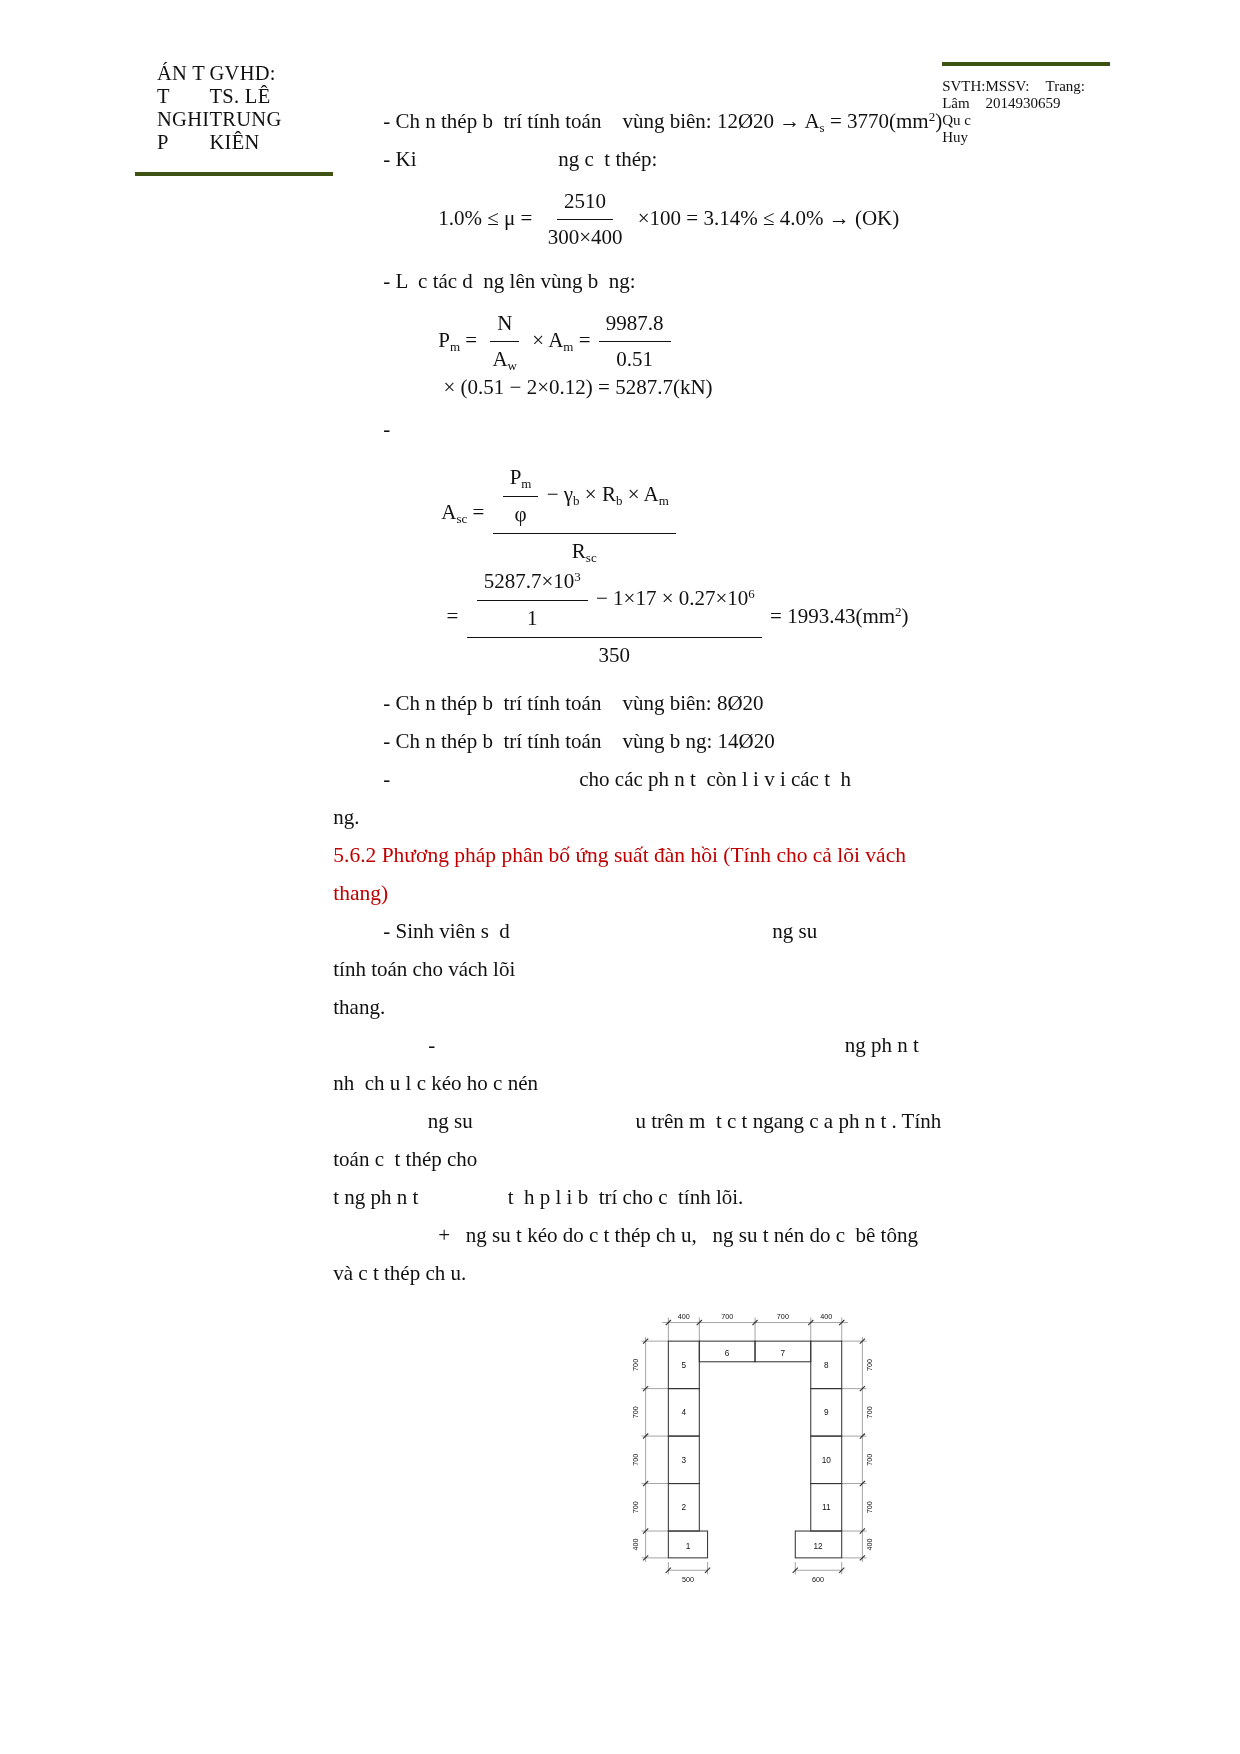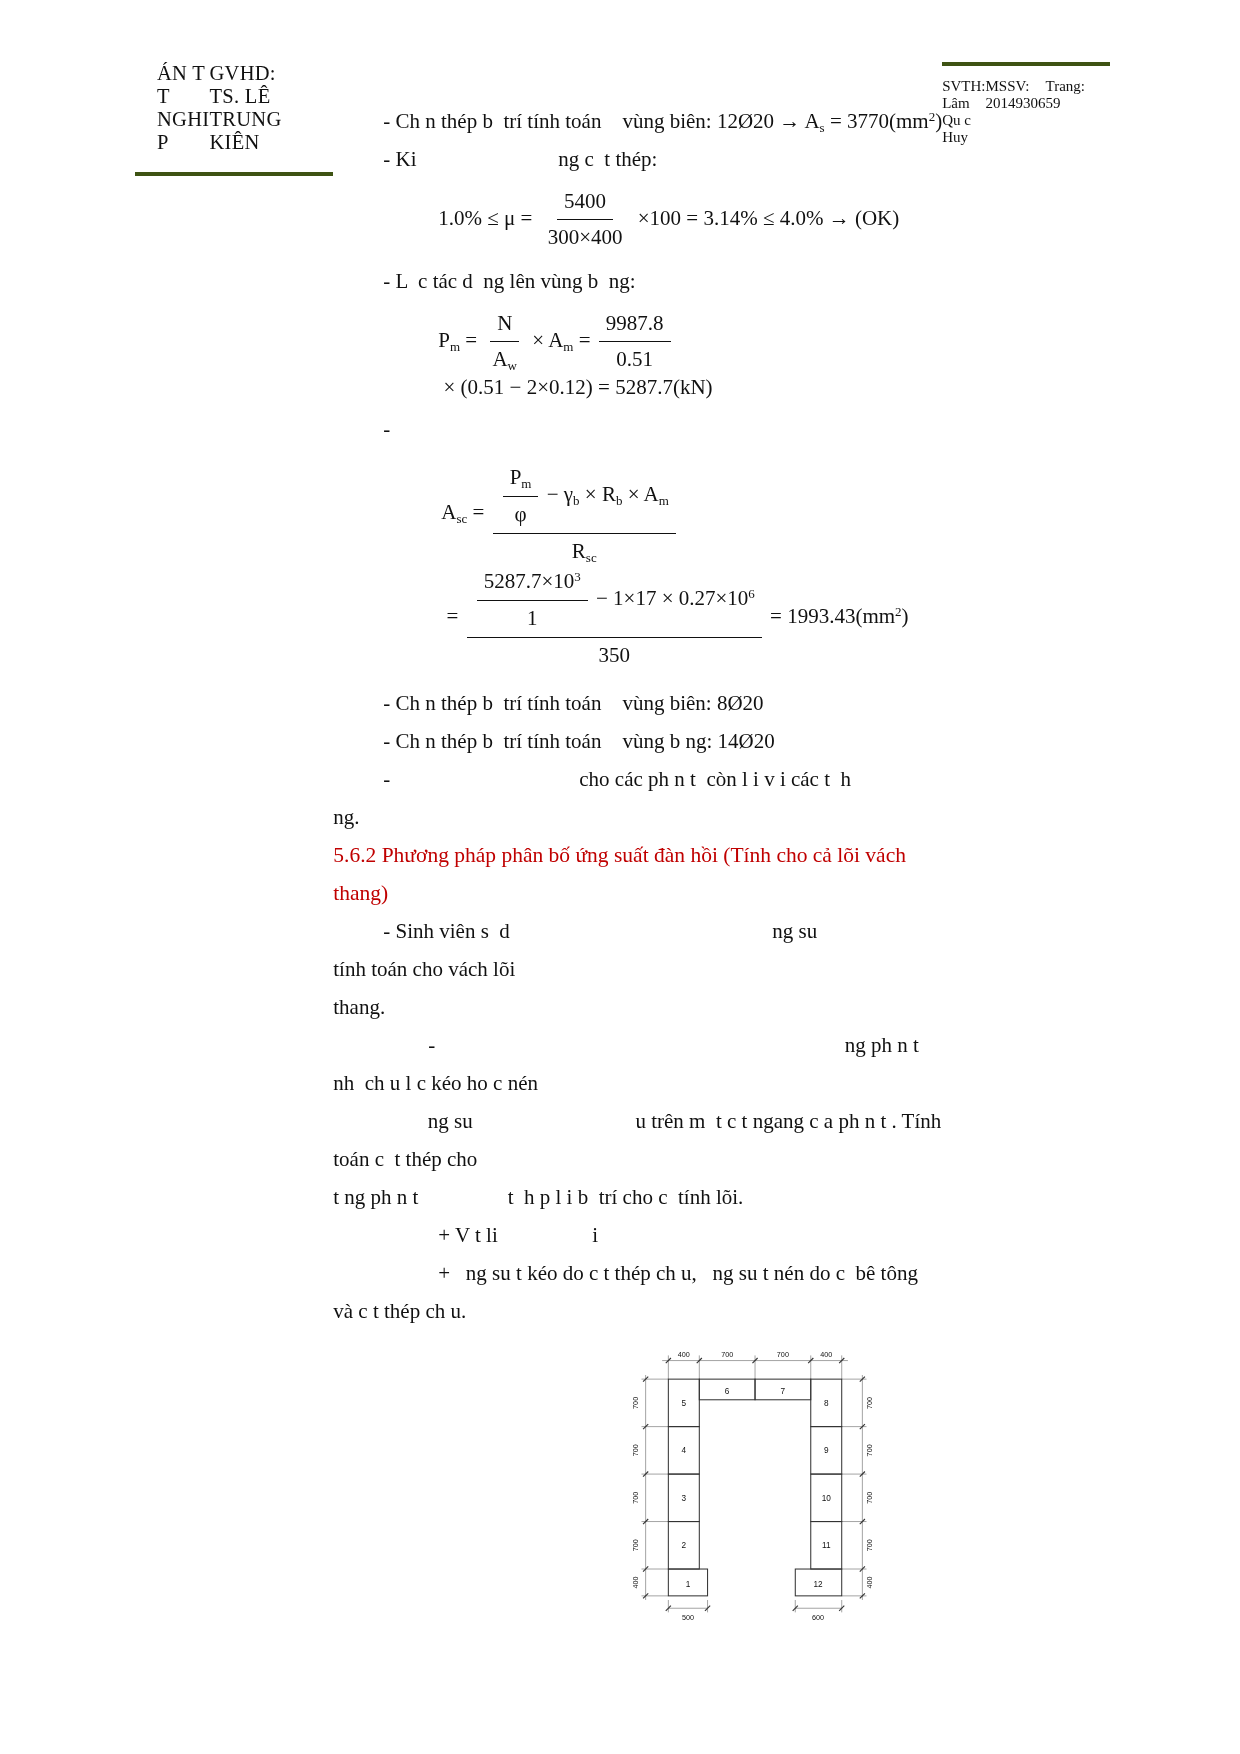--- a/index.html
+++ b/index.html
@@ -54,21 +54,21 @@
       <span>ÁN T  T NGHI  P</span>
       <span>GVHD: TS. LÊ TRUNG KIÊN</span>
     </div>
     <div class="hdr-rule"></div>
   </header>
 
   <main>
     <p class="line ind50"><span class="mt">- Ch n thép b  trí tính toán    vùng biên: </span><span class="mt">12Ø20 → A</span><sub>s</sub><span class="mt"> = 3770</span><span class="mt">(mm</span><sup>2</sup><span class="mt">)</span></p>
     <p class="line ind50">- Ki                           ng c  t thép:</p>
     <div class="formula"><span class="mt">1.0% ≤ μ = </span><span class="frac">
-          <span class="fnum"><span class="mt">5400</span></span>
+          <span class="fnum"><span class="mt">2510</span></span>
           <span class="fden"><span class="mt">300×400</span></span>
         </span><span class="mt"> ×100 = 3.14% ≤ 4.0% → </span><span class="mt">(OK)</span></div>
     <p class="line ind50">- L  c tác d  ng lên vùng b  ng:</p>
     <div class="formula"><span class="mt">P</span><sub>m</sub><span class="mt"> = </span><span class="frac">
           <span class="fnum"><span class="mt">N</span></span>
           <span class="fden"><span class="mt">A</span><sub>w</sub></span>
         </span><span class="mt"> × A</span><sub>m</sub><span class="mt"> = </span><span class="frac">
           <span class="fnum"><span class="mt">9987.8</span></span>
           <span class="fden"><span class="mt">0.51</span></span>
         </span><span class="mt"> × (0.51 − 2×0.12) = 5287.7(kN)</span></div>
@@ -88,21 +88,20 @@
         </span><span class="mt"> = 1993.43</span><span class="mt">(mm</span><sup>2</sup><span class="mt">)</span></div>
     <p class="line ind50">- Ch n thép b  trí tính toán    vùng biên: 8Ø20</p>
     <p class="line ind50">- Ch n thép b  trí tính toán    vùng b ng: 14Ø20</p>
     <p class="line ind50">-                                    cho các ph n t  còn l i v i các t  h                            ng.</p>
     <h2 class="heading">5.6.2 Phương pháp phân bố ứng suất đàn hồi (Tính cho cả lõi vách thang)</h2>
     <p class="line ind50">- Sinh viên s  d                                                  ng su                       tính toán cho vách lõi</p>
     <p class="line">thang.</p>
     <p class="line ind95">-                                                                              ng ph n t  nh  ch u l c kéo ho c nén</p>
     <p class="line">                  ng su                               u trên m  t c t ngang c a ph n t . Tính toán c  t thép cho</p>
     <p class="line">t ng ph n t                 t  h p l i b  trí cho c  tính lõi.</p>
-    <p class="line ind105">+ V t li                  i</p>
     <p class="line ind105">+   ng su t kéo do c t thép ch u,   ng su t nén do c  bê tông và c t thép ch u.</p>
 
     <figure class="fig">
       <svg width="258" height="287" viewBox="0 0 250 278" xmlns="http://www.w3.org/2000/svg">
 
         <g stroke="#6b6b6b" stroke-width="0.6" fill="none">
           <line x1="36" y1="16" x2="216" y2="16"></line>
           <line x1="42" y1="11" x2="42" y2="34"></line>
           <line x1="72" y1="11" x2="72" y2="34"></line>
           <line x1="126" y1="11" x2="126" y2="34"></line>

